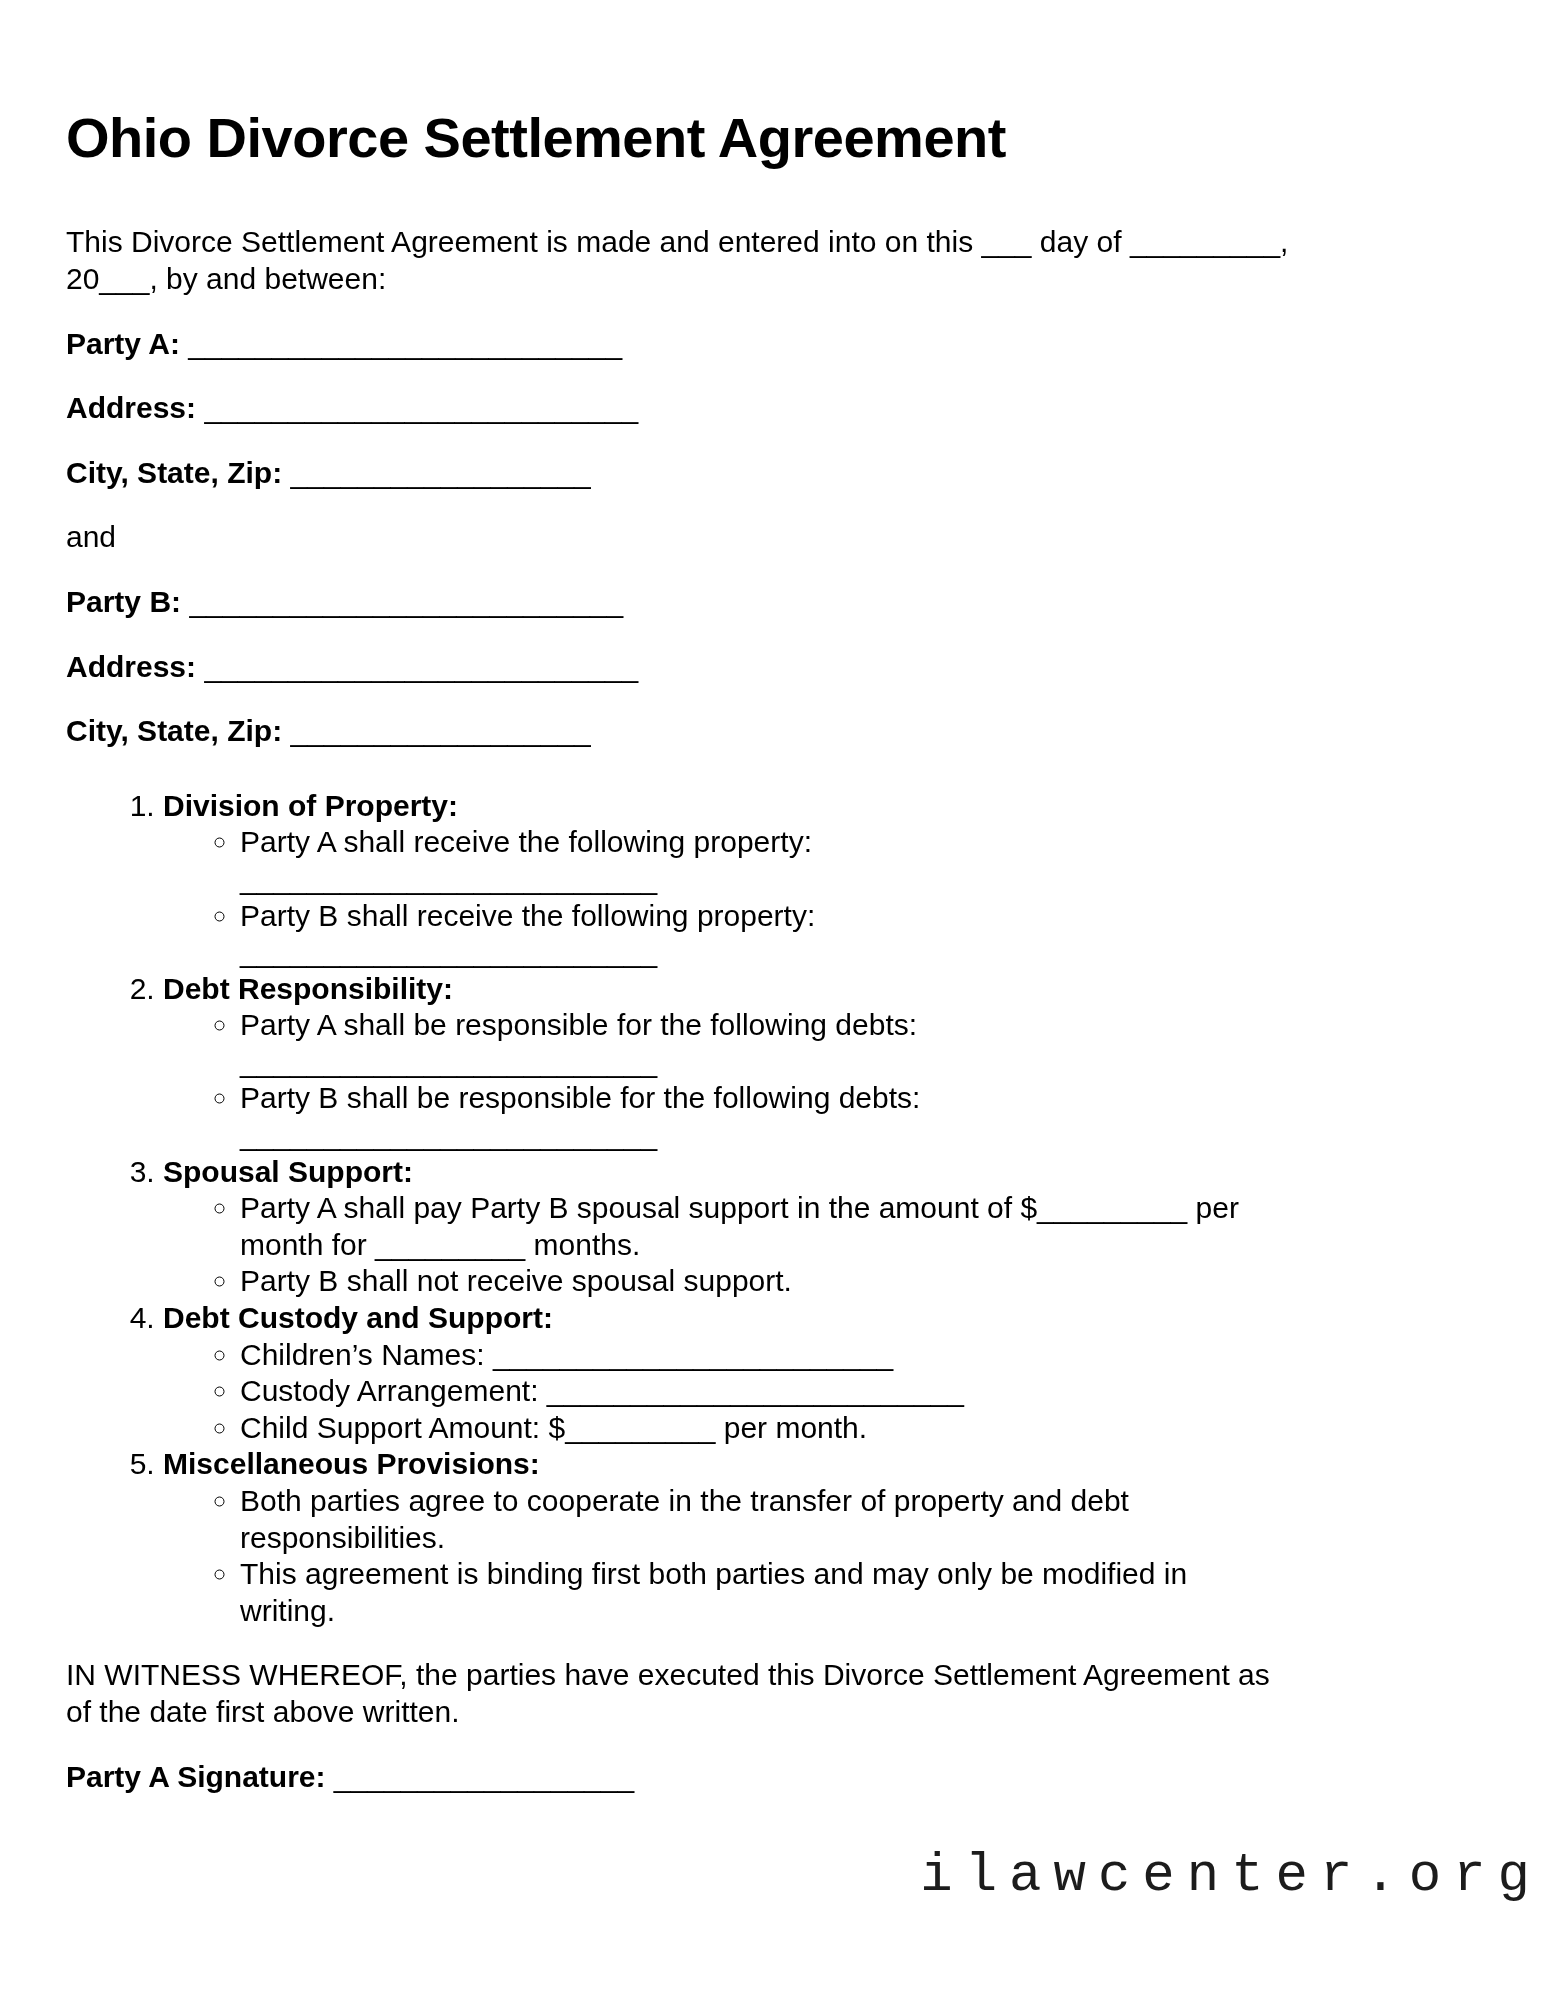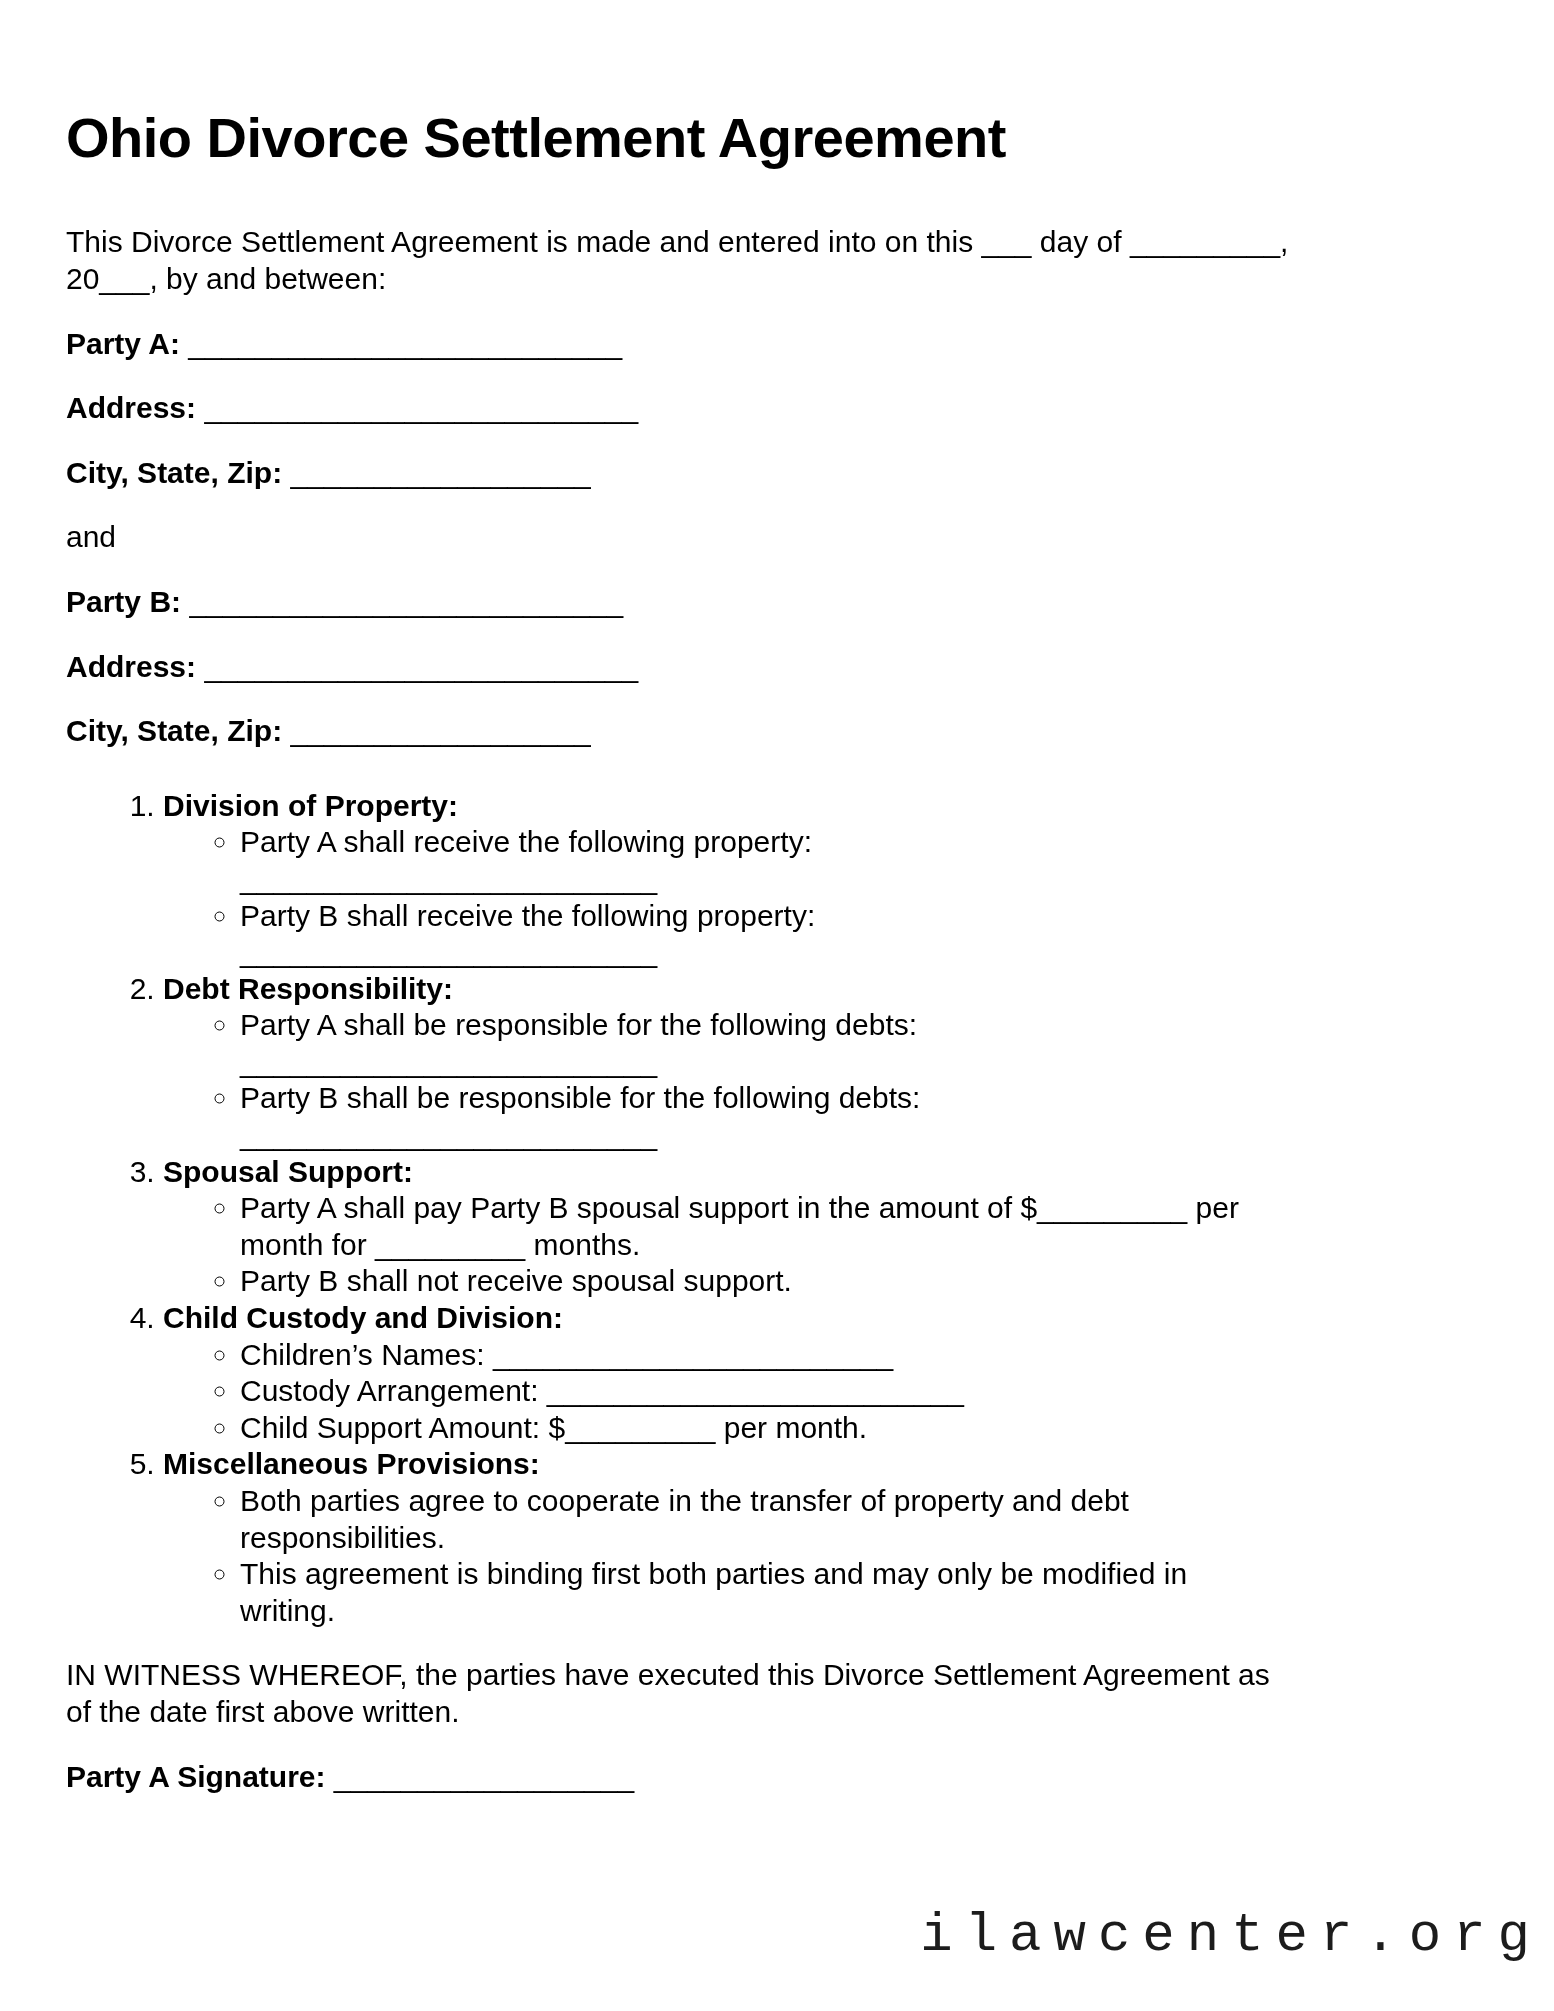--- a/index.html
+++ b/index.html
@@ -16,21 +16,21 @@
   p{margin:28px 0;}
   p.intro{margin-top:54px;}
   .field strong{font-weight:bold;}
   ol.terms{margin:38px 0 28px 0;padding-left:97px;}
   ol.terms>li{margin:0;padding:0;}
   ol.terms strong{font-weight:bold;}
   ul.sub{margin:0;padding-left:77px;list-style-type:circle;}
   ul.sub>li{margin:0;padding:0;}
   .blankline{display:block;}
   .watermark{
-    position:absolute;right:12px;top:1903px;
+    position:absolute;right:12px;top:1843px;
     font-family:"Liberation Mono",monospace;
     font-size:54px;letter-spacing:12px;color:#1c1c1c;white-space:nowrap;
   }
 </style>
 </head>
 <body>
 
 <div class="page">
 
   <h1>Ohio Divorce Settlement Agreement</h1>
@@ -72,21 +72,21 @@
 
     <li>
       <strong>Spousal Support:</strong>
       <ul class="sub">
         <li><span>Party A shall pay Party B spousal support in the amount of $_________ per</span><br><span>month for _________ months.</span></li>
         <li><span>Party B shall not receive spousal support.</span></li>
       </ul>
     </li>
 
     <li>
-      <strong>Child Custody and Division:</strong>
+      <strong>Debt Custody and Support:</strong>
       <ul class="sub">
         <li><span>Children’s Names: ________________________</span></li>
         <li><span>Custody Arrangement: _________________________</span></li>
         <li><span>Child Support Amount: $_________ per month.</span></li>
       </ul>
     </li>
 
     <li>
       <strong>Miscellaneous Provisions:</strong>
       <ul class="sub">

